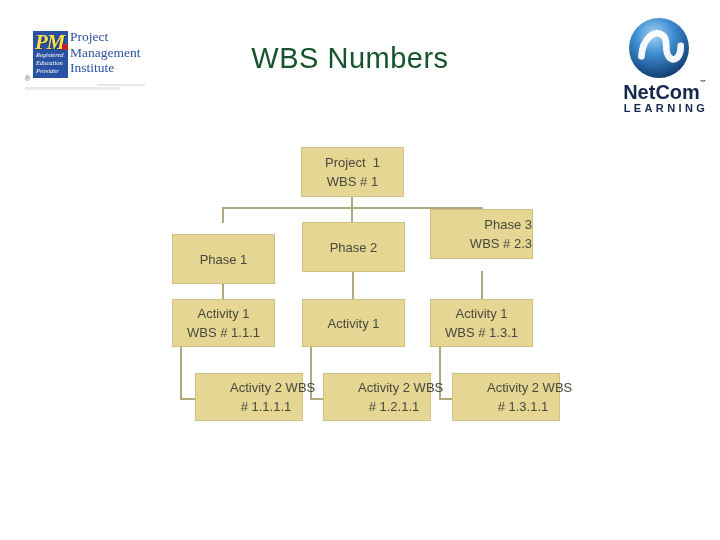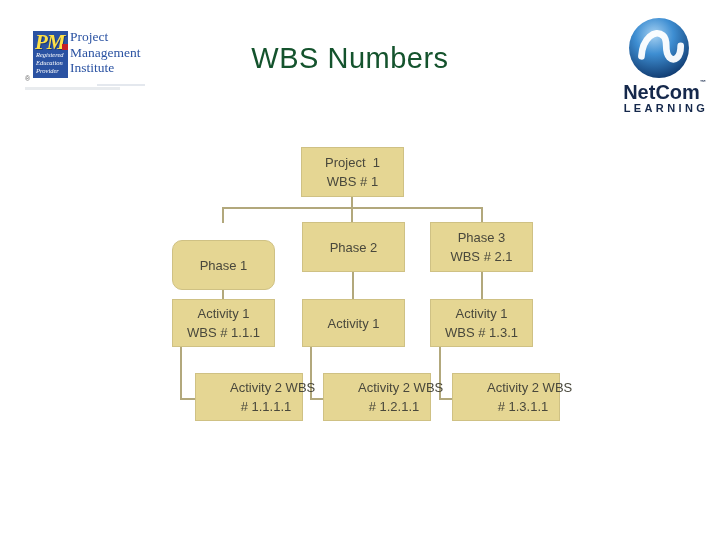--- a/index.html
+++ b/index.html
@@ -60,23 +60,23 @@
     display:flex;flex-direction:column;justify-content:center;
     text-align:center;font-size:13px;line-height:19px;color:#49483c;
   }
   .node span{white-space:pre;}
   .node.small{height:48px;}
   .node.wide{width:108px;height:48px;padding-left:34px;}
   .ln{position:absolute;background:#b2a87c;}
 
   
   .n-project{left:301px;top:147px;align-items:center;}
-  .n-phase1{left:172px;top:240px;border-radius:10px;}
+  .n-phase1{left:172px;top:234px;}
   .n-phase2{left:302px;top:222px;text-align:center;}
-  .n-phase3{left:430px;top:222px;}
+  .n-phase3{left:430px;top:209px;align-items:flex-end;}
   .n-act1-1{left:172px;top:299px;}
   .n-act1-2{left:302px;top:299px;}
   .n-act1-3{left:430px;top:299px;}
   .n-act2-1{left:195px;top:373px;}
   .n-act2-2{left:323px;top:373px;}
   .n-act2-3{left:452px;top:373px;}
 
   
   .ln-proj-stub{left:351px;top:196px;width:2px;height:27px;}
   .ln-bus{left:222px;top:207px;width:261px;height:2px;}
@@ -159,21 +159,21 @@
     </div>
 
     <div class="node n-phase1">
       <span>Phase 1</span>
     </div>
     <div class="node n-phase2">
       <span>Phase 2</span>
     </div>
     <div class="node n-phase3">
       <span>Phase 3</span>
-      <span>WBS # 2.1</span>
+      <span>WBS # 2.3</span>
     </div>
 
     <div class="node small n-act1-1">
       <span>Activity 1</span>
       <span>WBS # 1.1.1</span>
     </div>
     <div class="node small n-act1-2">
       <span>Activity 1</span>
     </div>
     <div class="node small n-act1-3">

